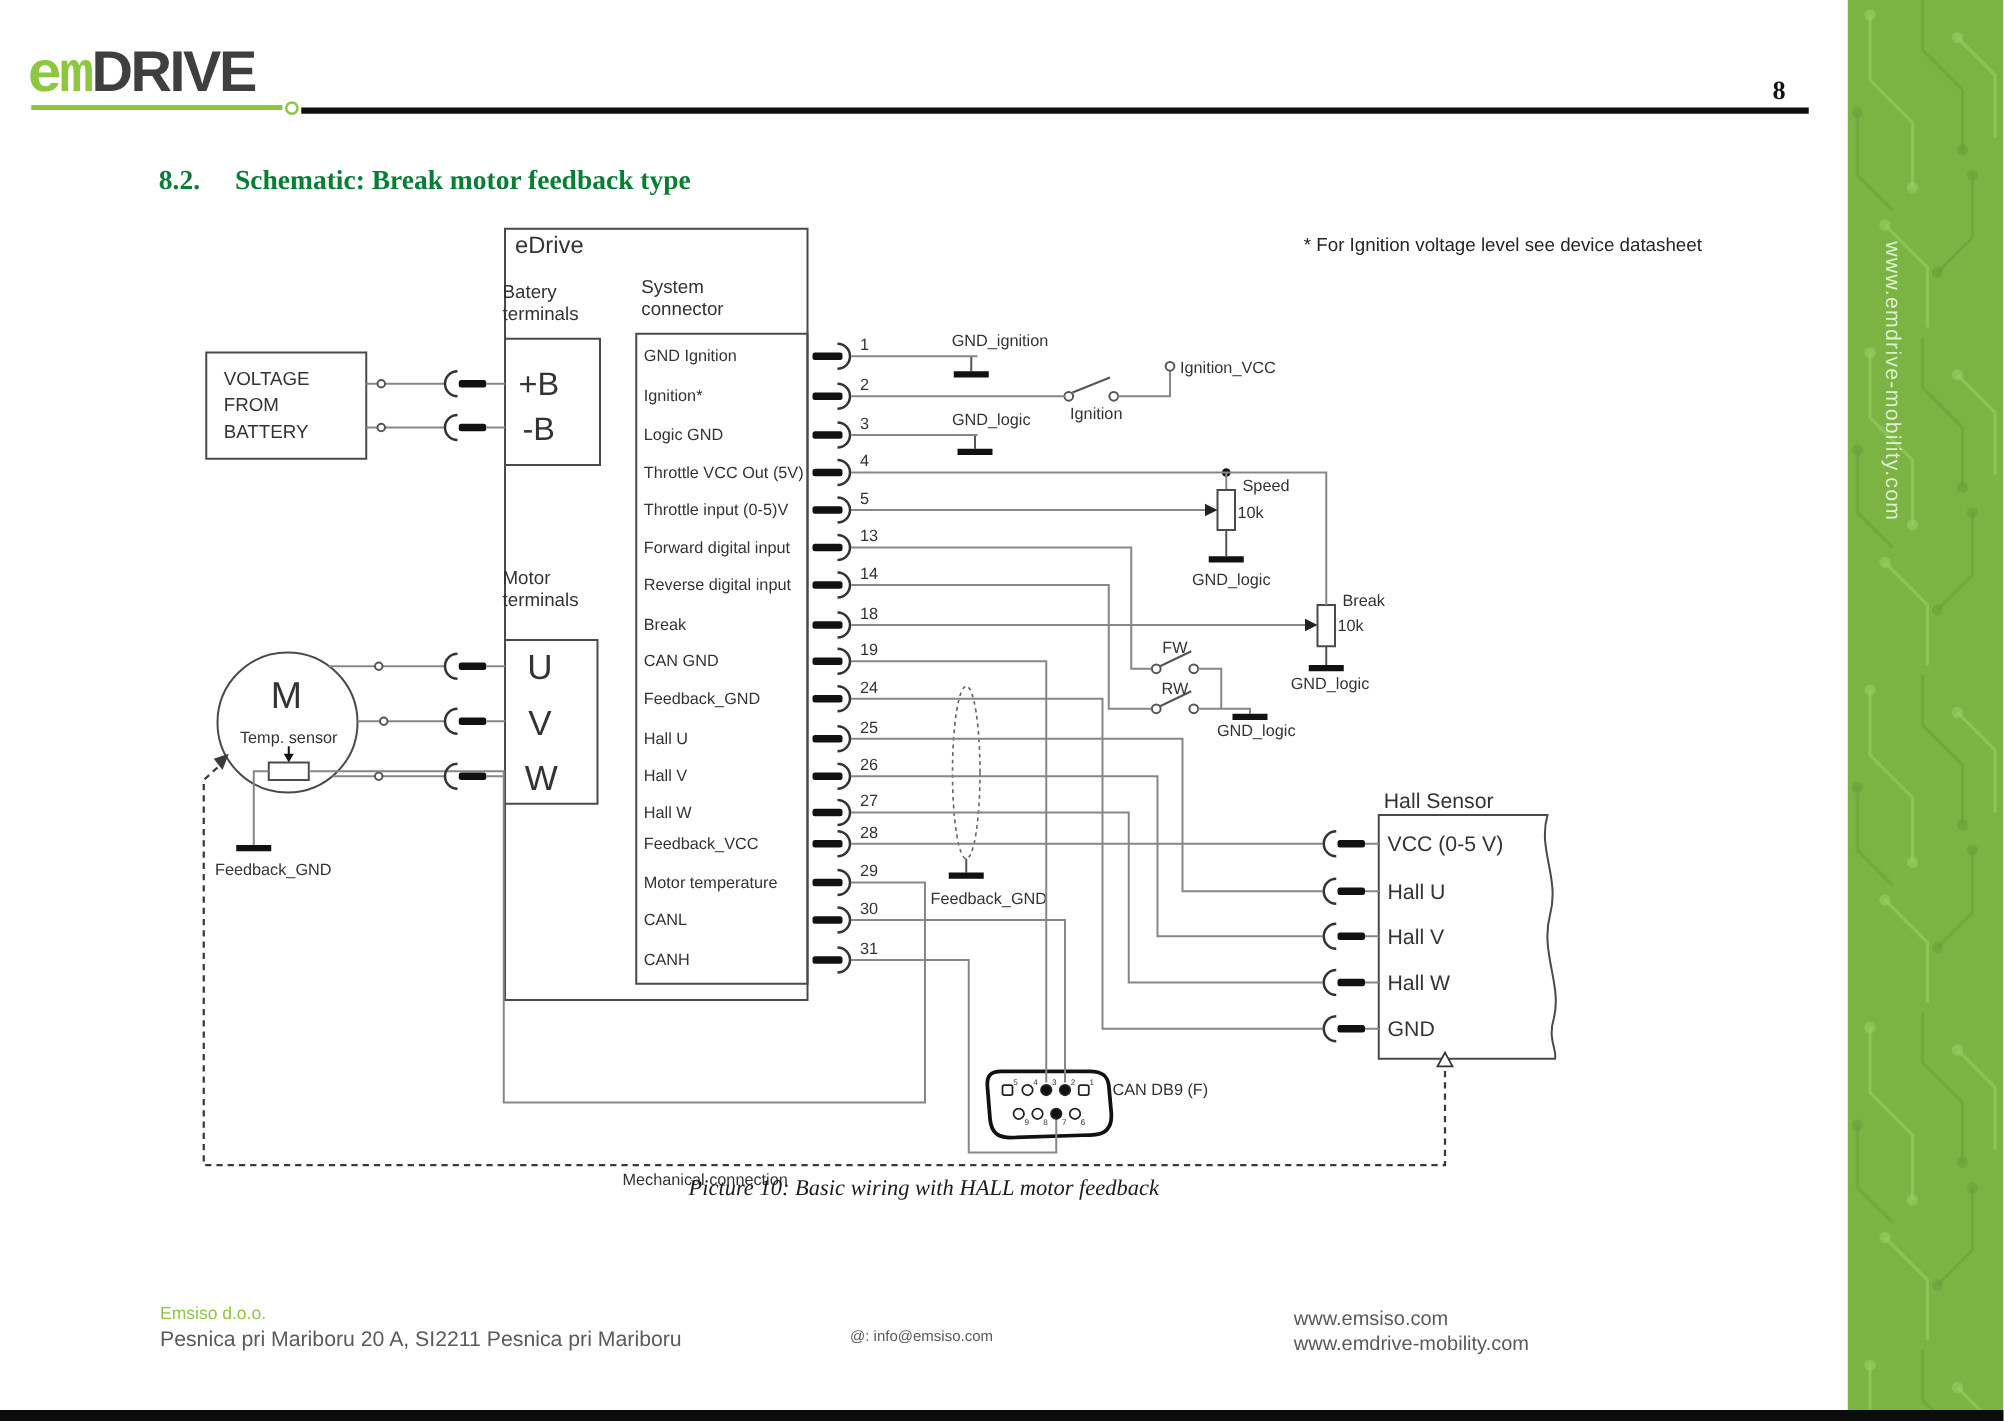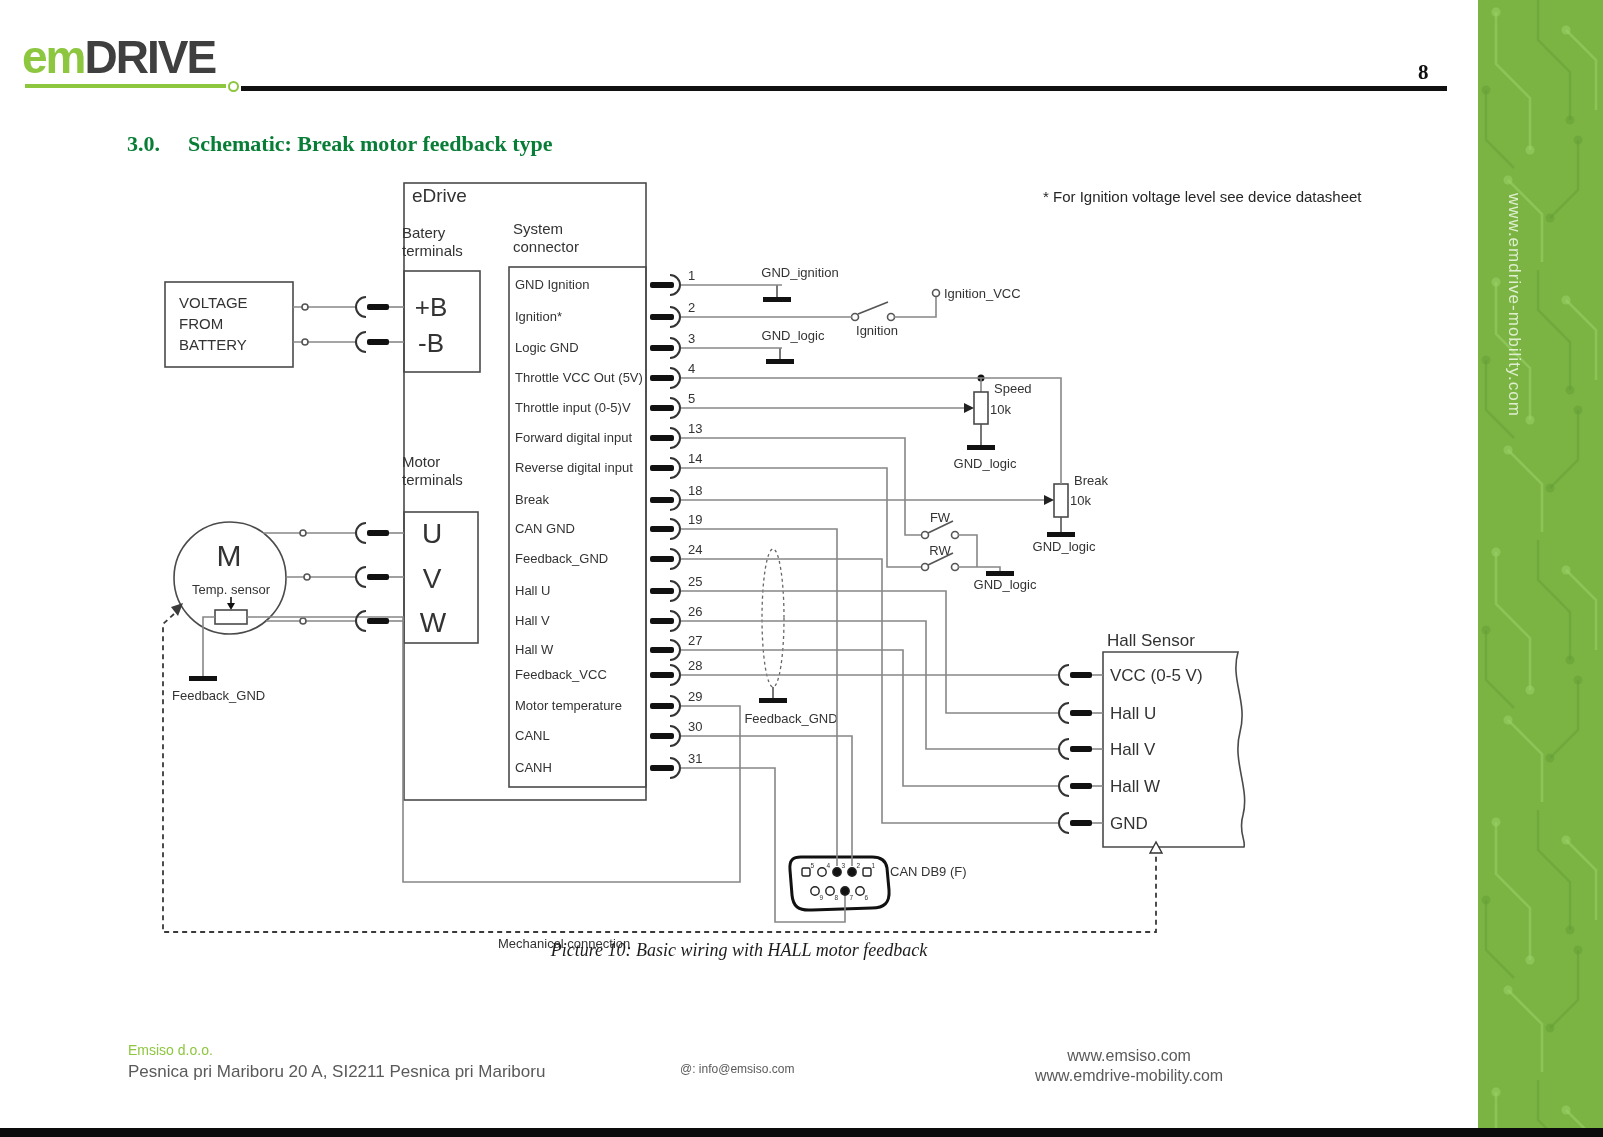--- a/index.html
+++ b/index.html
@@ -1,37 +1,37 @@
 <!DOCTYPE html>
 <html><head>
 <meta charset="utf-8">
 <style>
   html,body{margin:0;padding:0;background:#fff;}
   #page{position:relative;width:1603px;height:1137px;background:#fff;overflow:hidden;
         font-family:"Liberation Sans",sans-serif;color:#222;}
   .abs{position:absolute;}
   
   #logo{left:22px;top:34px;font-weight:bold;font-size:46px;letter-spacing:-2px;line-height:1;}
-  #logo .em{color:#8dc63f;}
+  #logo .em{color:#8dc63f;font-family:Liberation Mono, monospace;}
   #logo .drive{color:#3f3f3f;text-align:center;}
   #logo-underline{left:25px;top:84px;width:201px;height:4px;background:#8dc63f;}
   #logo-dot{left:228px;top:81px;width:7px;height:7px;border:2px solid #8dc63f;border-radius:50%;background:#fff;}
   #header-rule{left:241px;top:86px;width:1206px;height:5px;background:#101010;}
   #page-number{left:1418px;top:60px;font-family:"Liberation Serif",serif;font-weight:bold;font-size:21px;color:#101010;}
   
   #heading{left:127px;top:131px;font-family:"Liberation Serif",serif;font-weight:bold;font-size:22px;color:#087d36;display:flex;gap:28px;}
   
   #note{left:1043px;top:188px;font-size:15px;color:#262626;}
   
   #caption{left:0;top:940px;width:1478px;text-align:center;font-family:"Liberation Serif",serif;font-style:italic;font-size:18px;color:#1c1c1c;}
   
   #footer-company{left:128px;top:1042px;font-size:14px;color:#8dc63f;}
   #footer-address{left:128px;top:1062px;font-size:17px;color:#5a5a5a;}
   #footer-email{left:680px;top:1062px;font-size:12px;color:#5a5a5a;}
-  #footer-webs{left:1035px;top:1046px;font-size:16px;color:#5a5a5a;line-height:1.25;text-align:center;}
+  #footer-webs{left:1035px;top:1046px;font-size:16px;color:#5a5a5a;line-height:1.25;}
   #bottom-bar{left:0;top:1128px;width:1603px;height:9px;background:#0c0c0c;}
   
   #sidebar{left:1478px;top:0;width:125px;height:1137px;}
   #sidebar-url{left:1504px;top:193px;writing-mode:vertical-rl;font-size:17px;letter-spacing:1px;color:rgba(240,248,230,0.85);}
   
   text{font-family:"Liberation Sans",sans-serif;fill:#333;}
   .t13{font-size:13px;}
   .t15{font-size:15px;}
   .t17{font-size:17px;}
   .t19{font-size:19px;}
@@ -84,21 +84,21 @@
   </div>
   <div class="abs" id="sidebar-url">www.emdrive-mobility.com</div>
 
   <div class="abs" id="logo"><span class="em">em</span><span class="drive">DRIVE</span></div>
   <div class="abs" id="logo-underline"></div>
   <div class="abs" id="logo-dot"></div>
   <div class="abs" id="header-rule"></div>
   <div class="abs" id="page-number">8</div>
 
   <div class="abs" id="heading">
-    <span>3.0.</span>
+    <span>8.2.</span>
     <span>Schematic: Break motor feedback type</span>
   </div>
 
   <div class="abs" id="note">* For Ignition voltage level see device datasheet</div>
 
   <svg id="schematic" class="abs" style="left:0;top:0" width="1603" height="1137" viewBox="0 0 1603 1137">
 
     <rect class="box" x="404" y="183" width="242" height="617"></rect>
     <rect class="box" x="404" y="271" width="76" height="101"></rect>
     <rect class="box" x="404" y="512" width="74" height="131"></rect>

